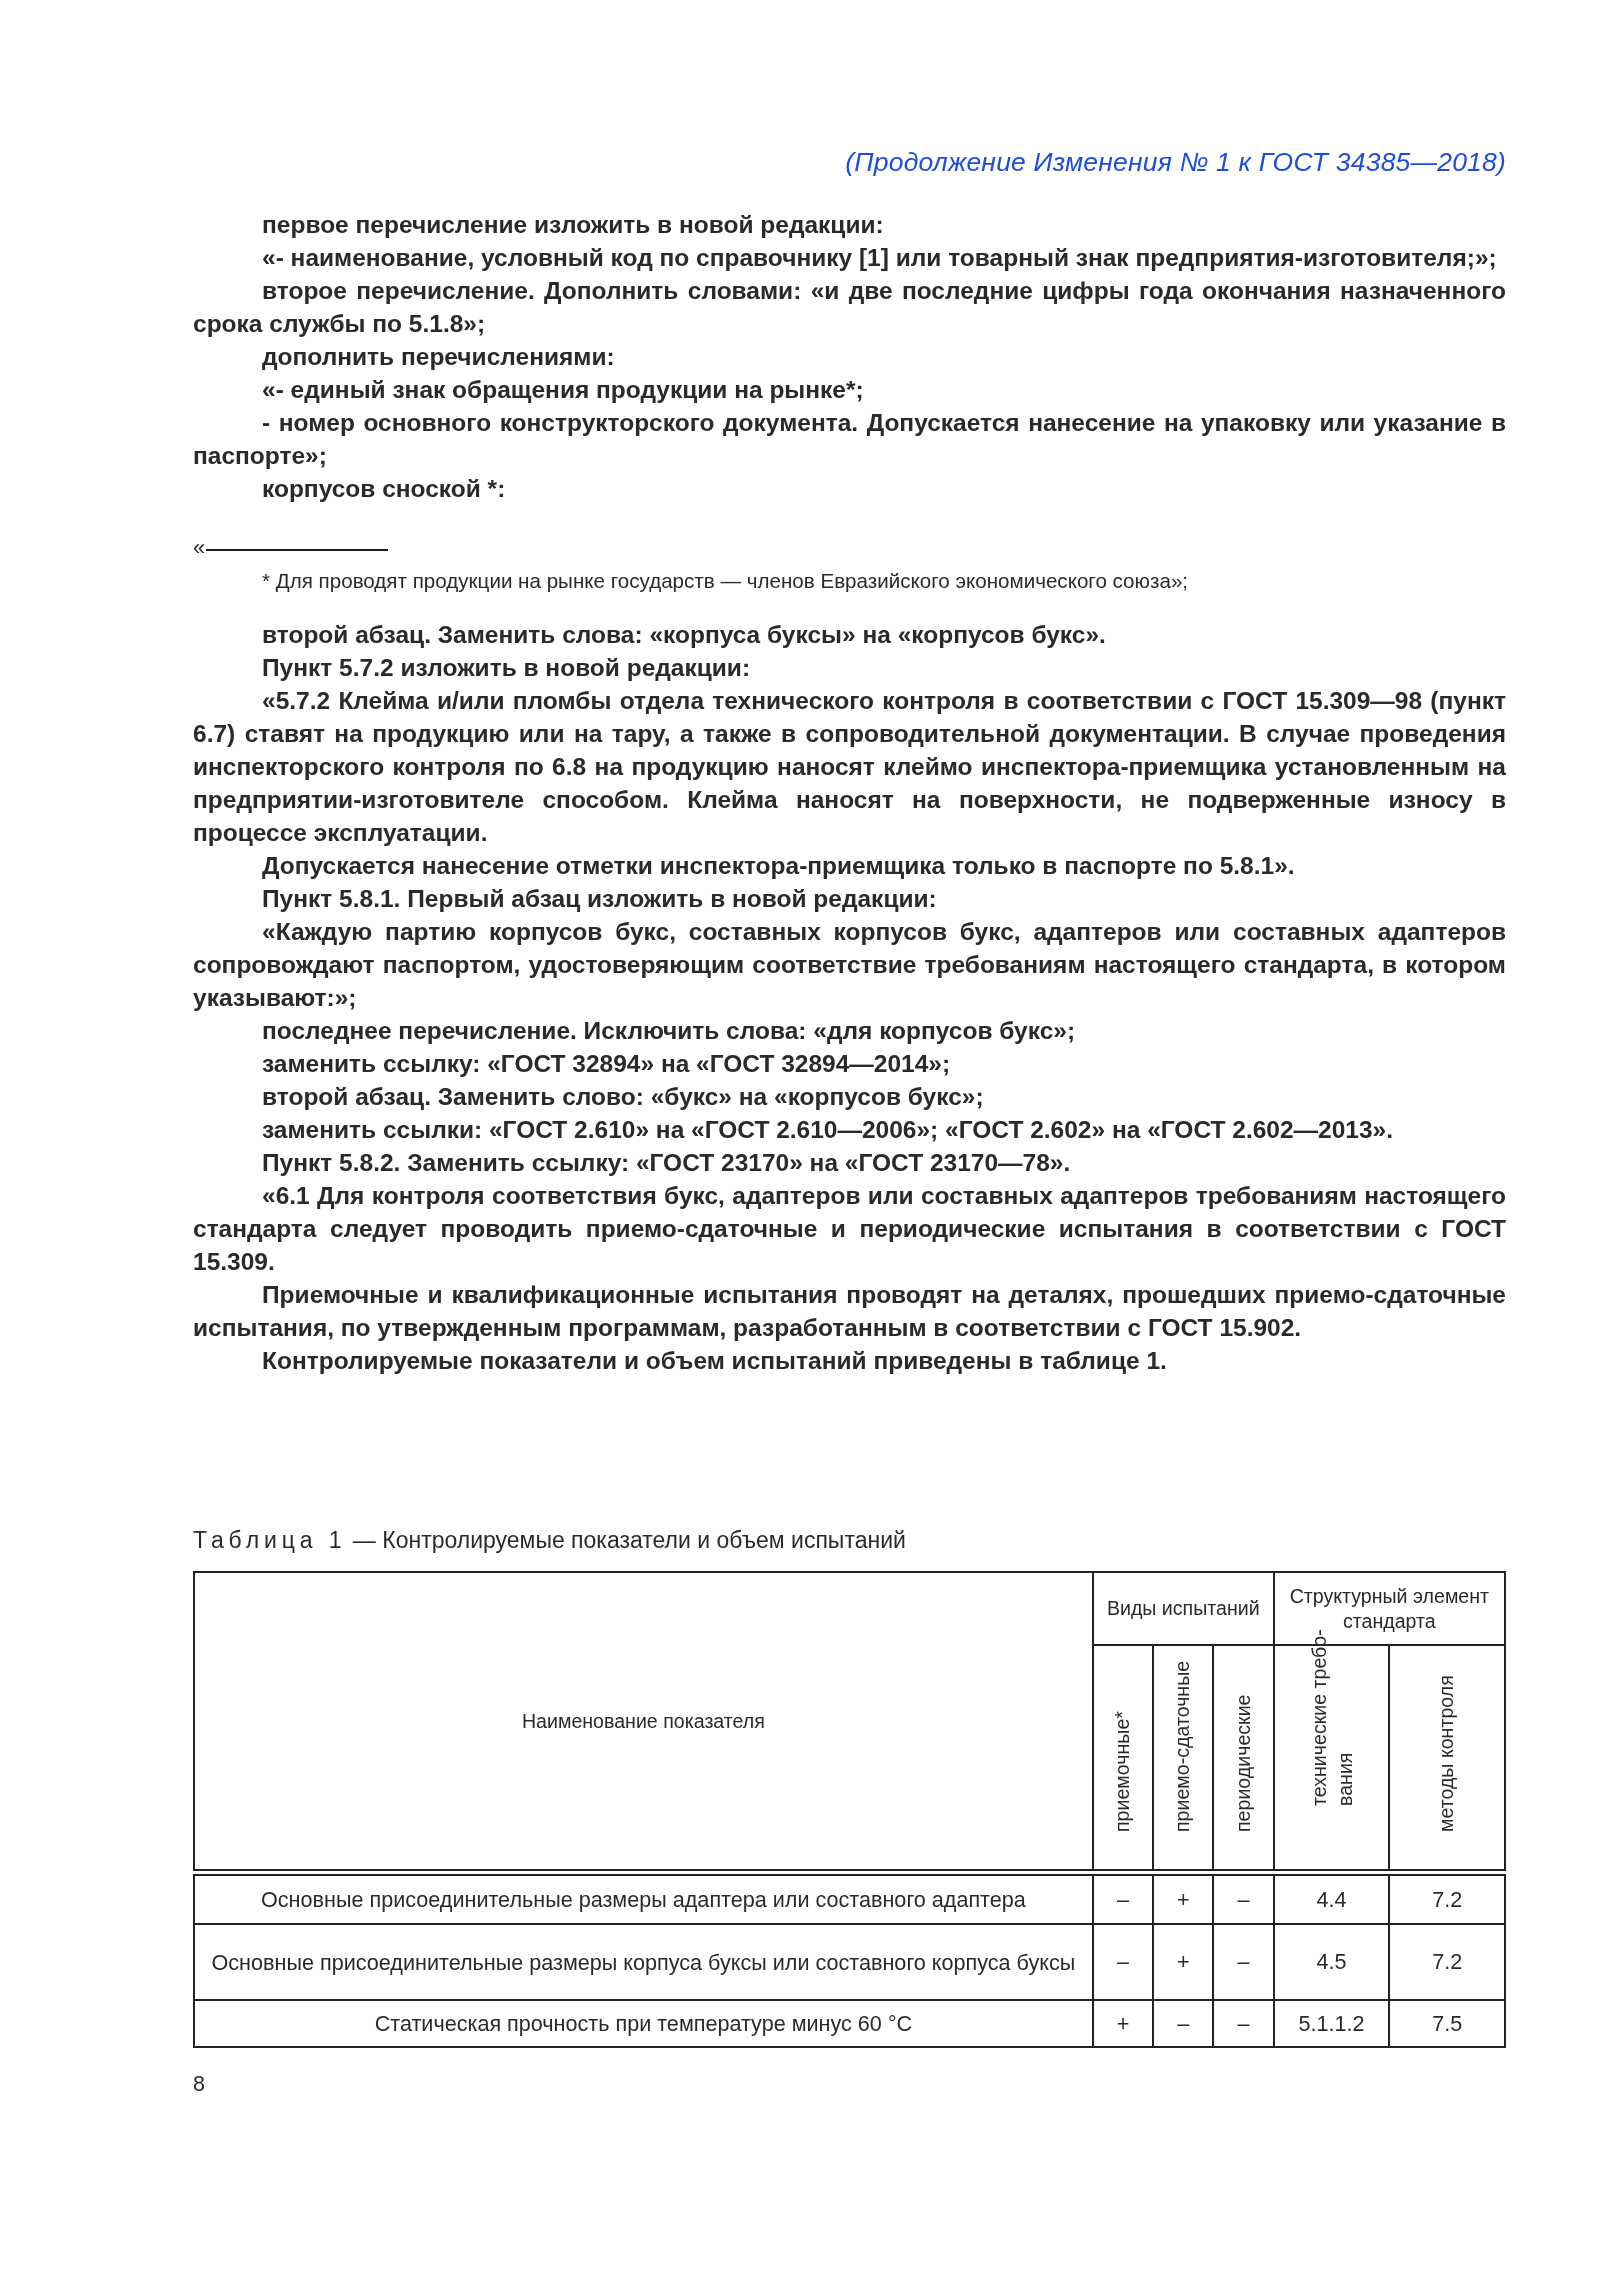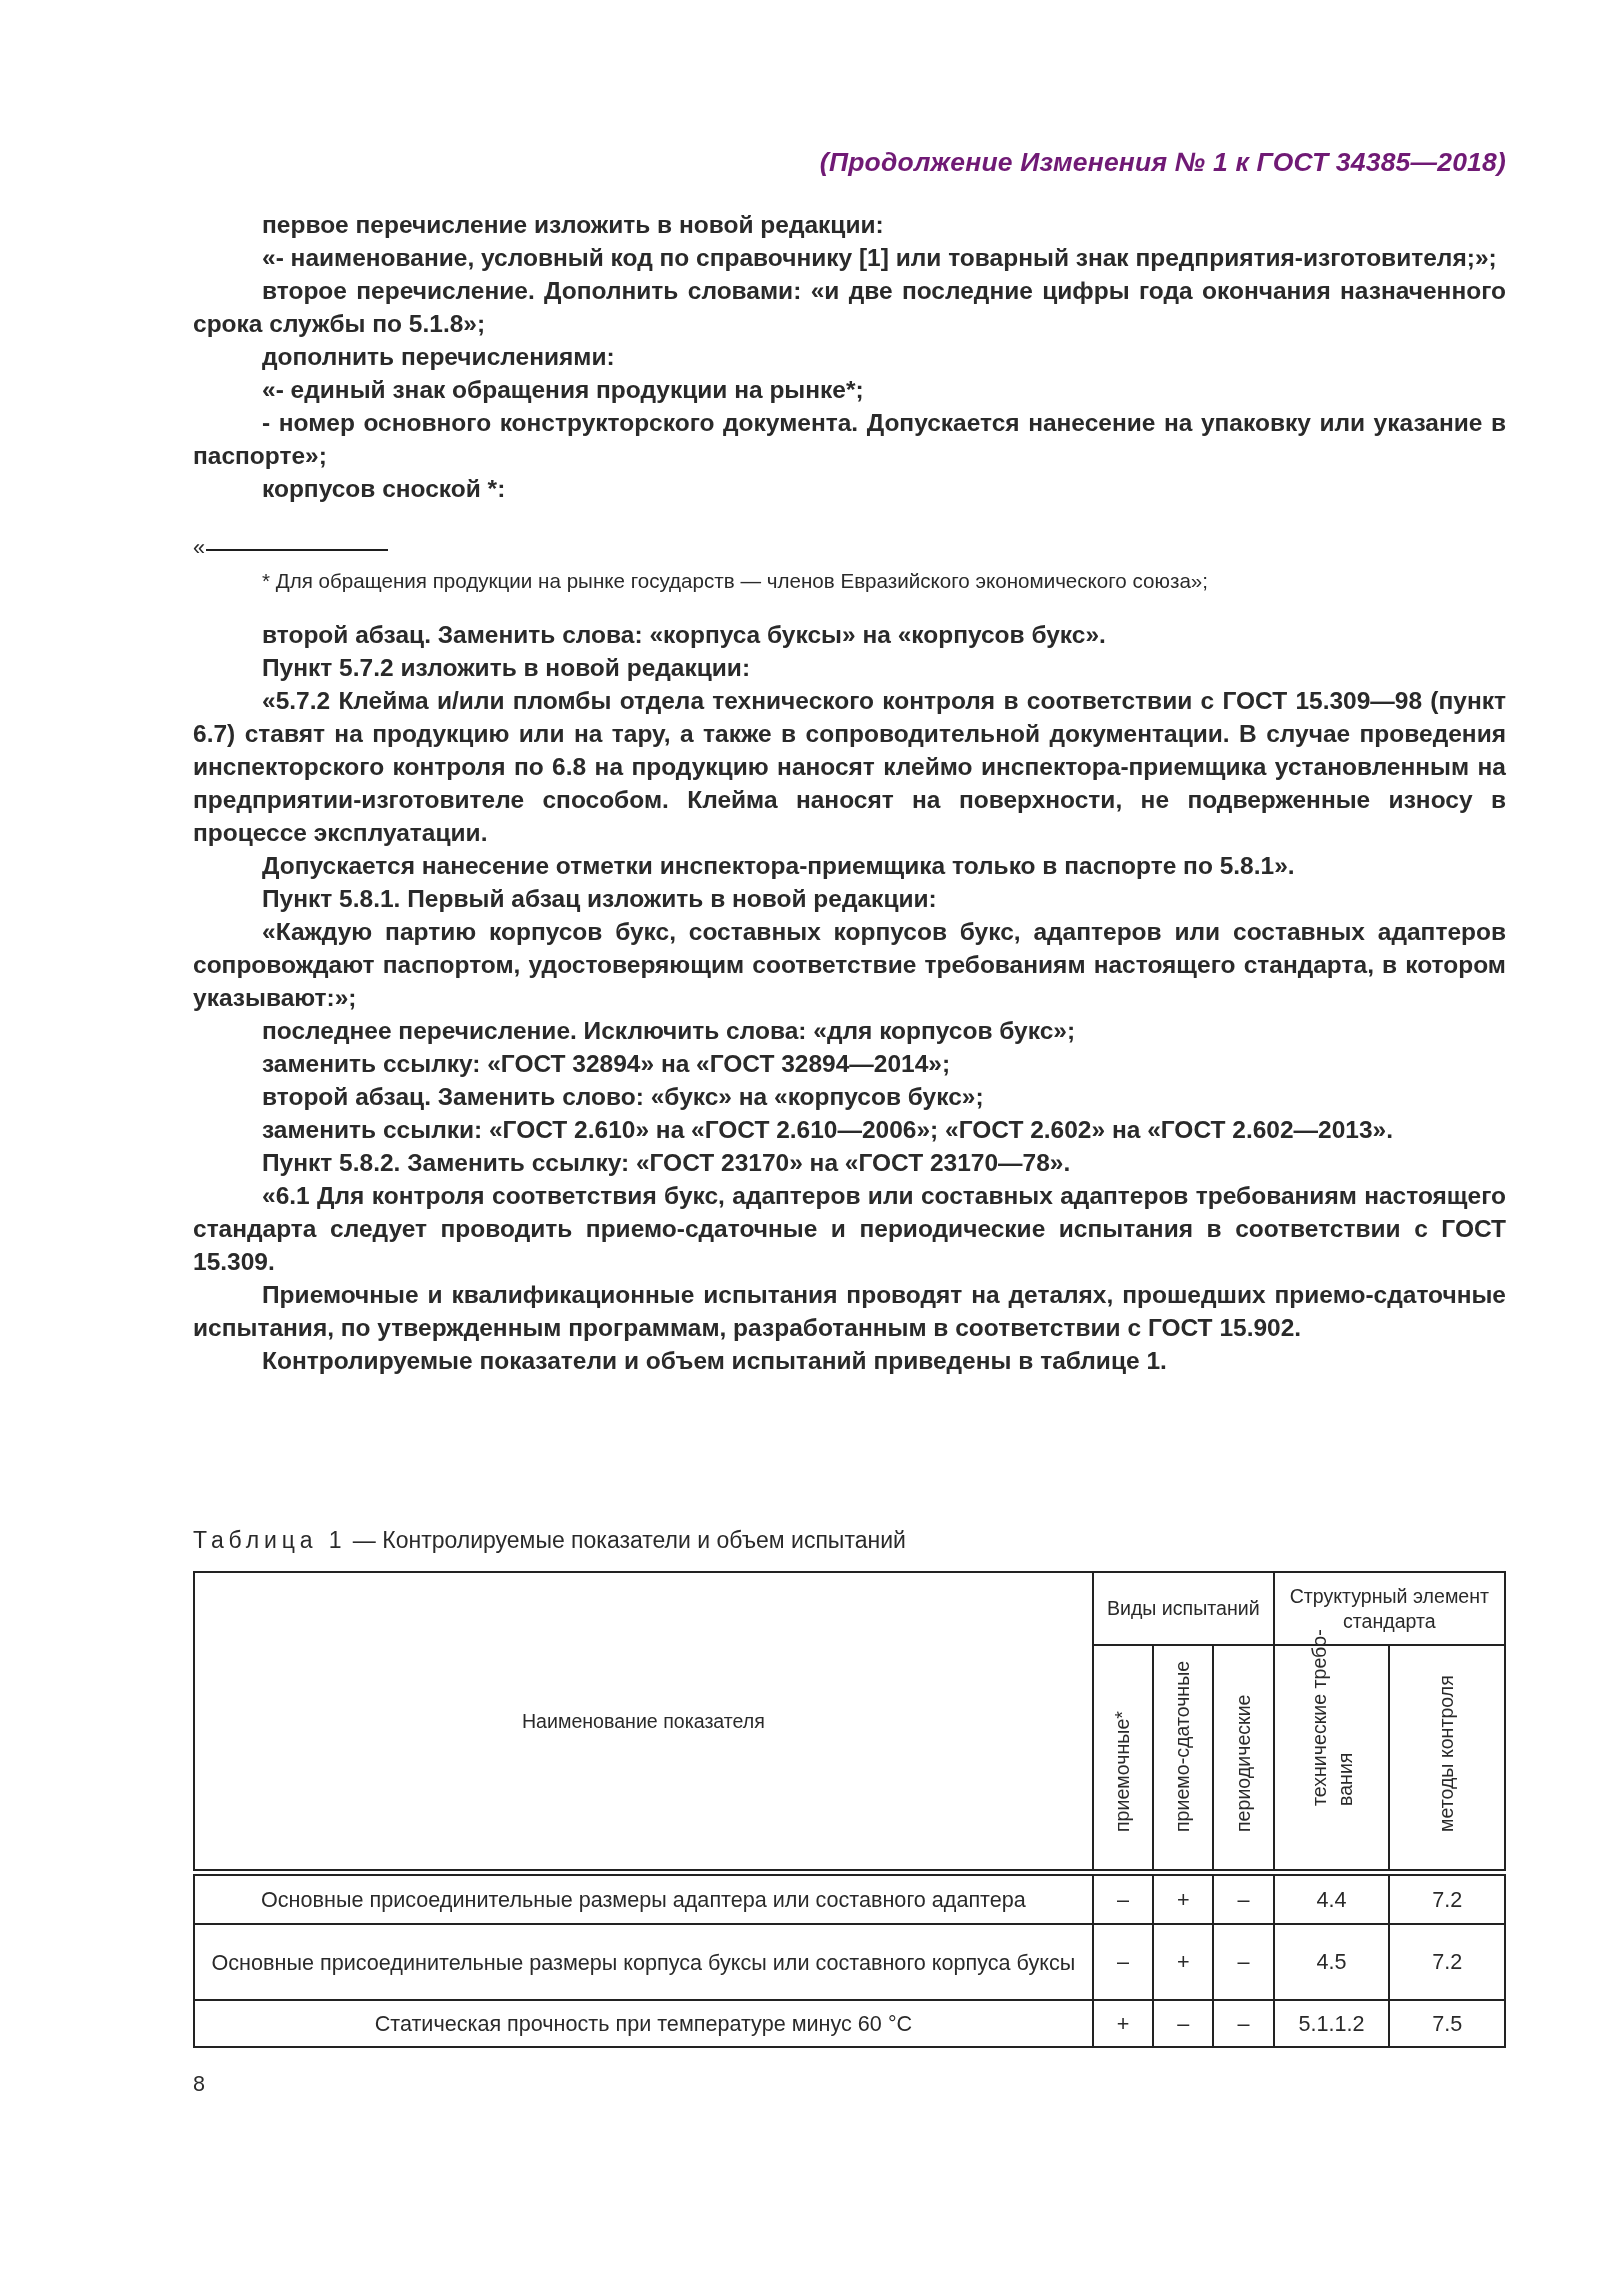--- a/index.html
+++ b/index.html
@@ -4,21 +4,21 @@
 <style>
   html, body { margin: 0; padding: 0; background: #ffffff; }
   body {
     width: 1621px; height: 2293px; position: relative; overflow: hidden;
     font-family: "Liberation Sans", "DejaVu Sans", sans-serif;
     color: #2a2a2a;
   }
   .page { position: absolute; left: 0; top: 0; width: 1621px; height: 2293px; }
   .running-head {
     position: absolute; right: 115px; top: 147px;
-    font-style: italic; font-size: 26.5px; color: #701a75; letter-spacing: 0.2px; font-weight: bold;
+    font-style: italic; font-size: 26.5px; color: #1d4ed8; letter-spacing: 0.2px;
   }
   .body-text {
     position: absolute; left: 193px; width: 1313px; top: 208px;
     font-size: 24.5px; line-height: 33px;
   }
   .p { margin: 0; text-align: justify; text-align-last: left; }
   .ind { text-indent: 69px; font-weight: bold; }
   .fn-rule-line {
     display: flex; align-items: center; height: 33px; margin-top: 25.5px; font-size: 21.6px;
   }
@@ -72,21 +72,21 @@
     <p class="p ind">второе перечисление. Дополнить словами: «и две последние цифры года окончания назначенного срока службы по 5.1.8»;</p>
     <p class="p ind">дополнить перечислениями:</p>
     <p class="p ind">«- единый знак обращения продукции на рынке*;</p>
     <p class="p ind">- номер основного конструкторского документа. Допускается нанесение на упаковку или указание в паспорте»;</p>
     <p class="p ind">корпусов сноской *:</p>
 
     <div class="fn-rule-line">
       <span>«</span>
       <span class="fn-rule"></span>
     </div>
-    <p class="p footnote">* Для обращения продукции на рынке государств — членов Евразийского экономического союза»;</p>
+    <p class="p footnote">* Для проводят продукции на рынке государств — членов Евразийского экономического союза»;</p>
 
     <p class="p ind">второй абзац. Заменить слова: «корпуса буксы» на «корпусов букс».</p>
     <p class="p ind">Пункт 5.7.2 изложить в новой редакции:</p>
     <p class="p ind">«5.7.2 Клейма и/или пломбы отдела технического контроля в соответствии с ГОСТ 15.309—98 (пункт 6.7) ставят на продукцию или на тару, а также в сопроводительной документации. В случае проведения инспекторского контроля по 6.8 на продукцию наносят клеймо инспектора-приемщика установленным на предприятии-изготовителе способом. Клейма наносят на поверхности, не подверженные износу в процессе эксплуатации.</p>
     <p class="p ind">Допускается нанесение отметки инспектора-приемщика только в паспорте по 5.8.1».</p>
     <p class="p ind">Пункт 5.8.1. Первый абзац изложить в новой редакции:</p>
     <p class="p ind">«Каждую партию корпусов букс, составных корпусов букс, адаптеров или составных адаптеров сопровождают паспортом, удостоверяющим соответствие требованиям настоящего стандарта, в котором указывают:»;</p>
     <p class="p ind">последнее перечисление. Исключить слова: «для корпусов букс»;</p>
     <p class="p ind">заменить ссылку: «ГОСТ 32894» на «ГОСТ 32894—2014»;</p>
     <p class="p ind">второй абзац. Заменить слово: «букс» на «корпусов букс»;</p>

